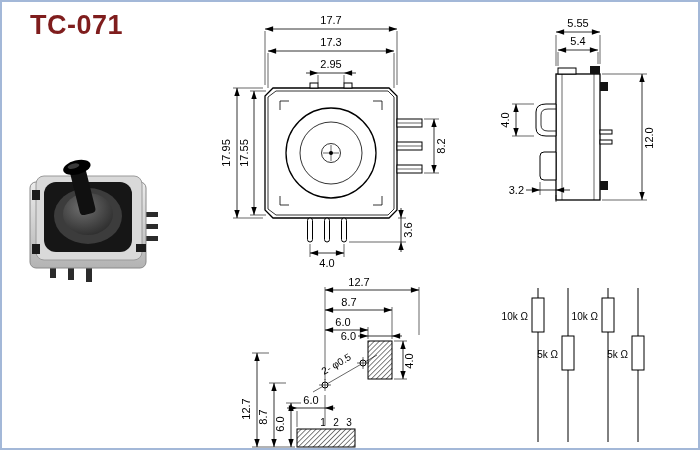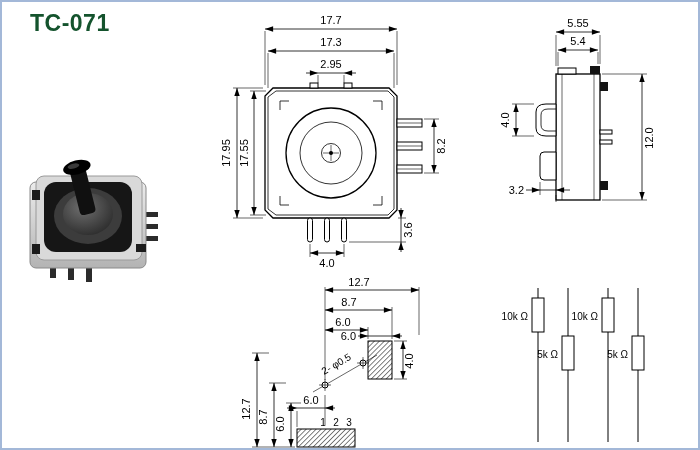--- a/index.html
+++ b/index.html
@@ -4,21 +4,21 @@
 <style>
   * { margin:0; padding:0; box-sizing:border-box; }
   body { background:#ffffff; }
   .page {
     position:relative; width:700px; height:450px; background:#fff;
     border:2px solid #a3b8d8; overflow:hidden;
     font-family:"Liberation Sans", sans-serif;
   }
   .title {
     position:absolute; left:28px; top:8px;
-    font-size:23px; font-weight:bold; color:#14532d; letter-spacing:.5px;
+    font-size:27px; font-weight:bold; color:#7f1d1d; letter-spacing:.5px;
   }
   svg.view { position:absolute; overflow:visible; }
   svg text { font-family:"Liberation Sans", sans-serif; font-size:11px; fill:#000; }
   svg text.small { font-size:10px; }
   .ext { stroke:#000; stroke-width:.6; fill:none; }
   .dim { stroke:#000; stroke-width:.8; fill:none; }
   .out { fill:none; stroke:#000; stroke-width:1.3; }
   .thin { fill:none; stroke:#000; stroke-width:.8; }
   .med { fill:#fff; stroke:#000; stroke-width:1; }
   .blk { fill:#141414; stroke:none; }

